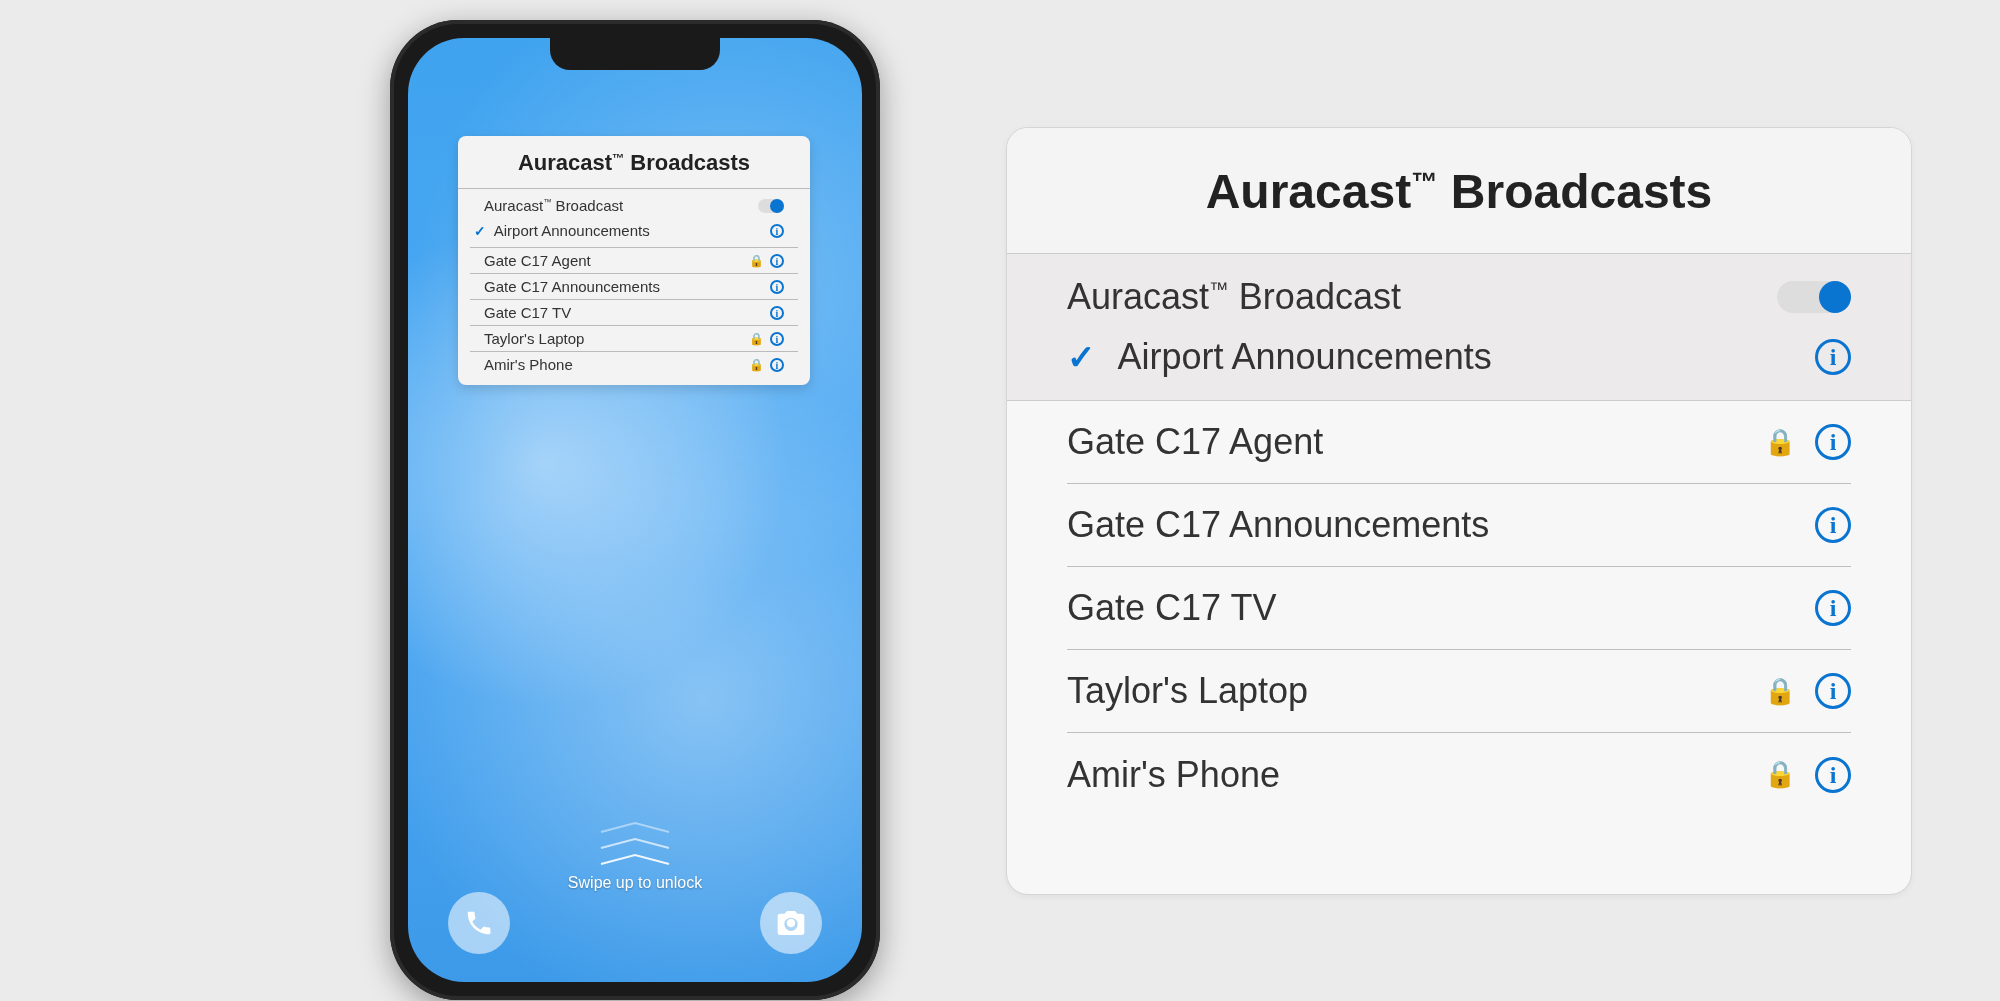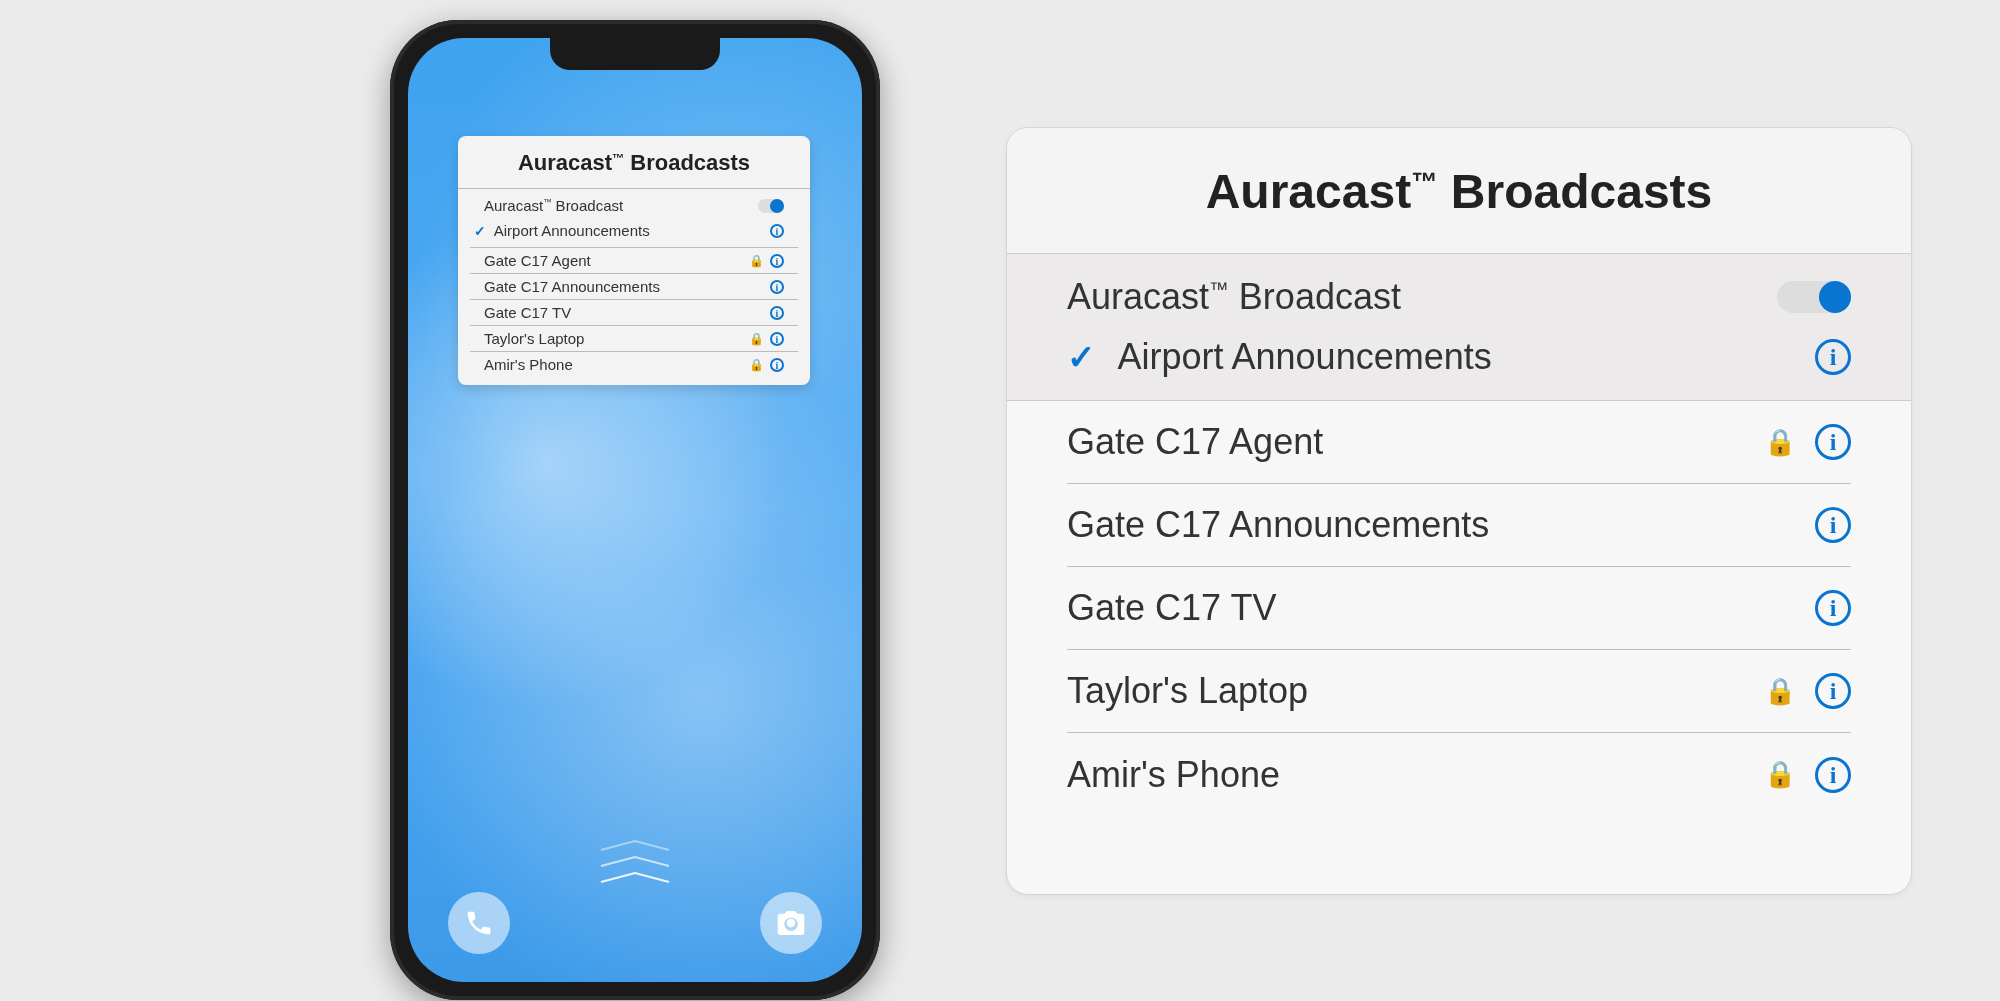--- a/index.html
+++ b/index.html
@@ -217,20 +217,21 @@
         <div class="chev"><svg viewBox="0 0 72 14">
               <polyline points="2,12 36,3 70,12" fill="none" stroke="#fff" stroke-width="2" opacity=".5"></polyline>
             </svg></div>
         <div class="chev"><svg viewBox="0 0 72 14">
               <polyline points="2,12 36,3 70,12" fill="none" stroke="#fff" stroke-width="2" opacity=".75"></polyline>
             </svg></div>
         <div class="chev"><svg viewBox="0 0 72 14">
               <polyline points="2,12 36,3 70,12" fill="none" stroke="#fff" stroke-width="2"></polyline>
             </svg></div>
       </div>
+      <div>Swipe up to unlock</div>
     </div>
 
     <div class="dock-btn dock-left">
       <svg width="30" height="30" viewBox="0 0 24 24" fill="#fff">
           <path d="M6.6 10.8c1.4 2.8 3.7 5 6.6 6.6l2.2-2.2c.3-.3.7-.4 1-.2 1.2.4 2.4.6 3.7.6.6 0 1 .4 1 1V20c0 .6-.4 1-1 1C10.6 21 3 13.4 3 4c0-.6.4-1 1-1h3.5c.6 0 1 .4 1 1 0 1.3.2 2.5.6 3.7.1.4 0 .8-.2 1L6.6 10.8z"></path>
         </svg>
     </div>
     <div class="dock-btn dock-right">
       <svg width="32" height="32" viewBox="0 0 24 24" fill="#fff">
           <path d="M12 15.2A3.2 3.2 0 1 0 12 8.8a3.2 3.2 0 0 0 0 6.4zM9 3l-1.8 2H4a2 2 0 0 0-2 2v12a2 2 0 0 0 2 2h16a2 2 0 0 0 2-2V7a2 2 0 0 0-2-2h-3.2L15 3H9zm3 15a5 5 0 1 1 0-10 5 5 0 0 1 0 10z"></path>

